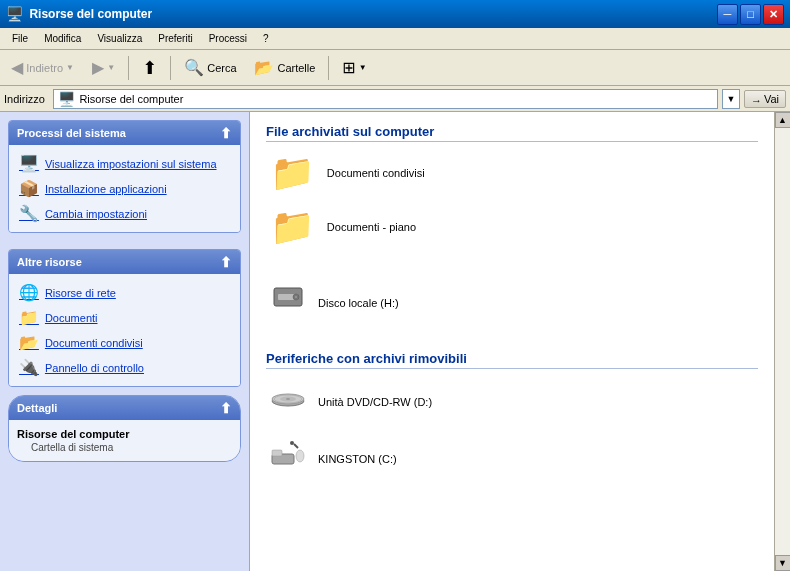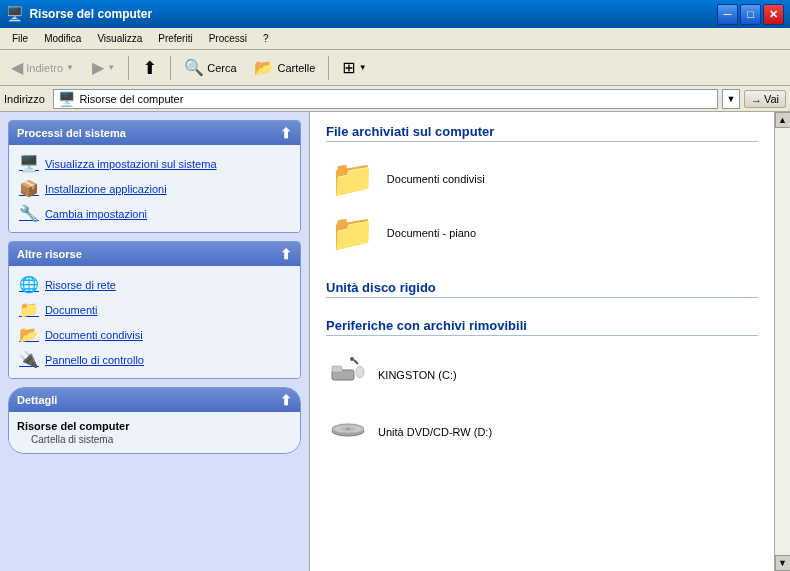--- a/index.html
+++ b/index.html
@@ -113,21 +113,21 @@
 
     
     .main-area {
       display: flex;
       height: calc(571px - 28px - 22px - 36px - 26px);
       background: white;
     }
 
     
     .left-panel {
-      width: 310px;
+      width: 250px;
       background: #D6DFF7;
       overflow-y: auto;
       border-right: 1px solid #ACA899;
       flex-shrink: 0;
     }
 
     
     .section-panel {
       margin: 8px 8px 0 8px;
       border: 1px solid #7A96DF;
@@ -180,21 +180,21 @@
       flex: 1;
       overflow-y: auto;
       background: white;
       padding: 12px 16px;
     }
     .section-heading {
       font-size: 13px;
       font-weight: bold;
       color: #003399;
       border-bottom: 1px solid #AABBDD;
-      margin-bottom: 10px;
+      margin-bottom: 4px;
       padding-bottom: 2px;
     }
     .item-grid { margin-bottom: 20px; }
     .file-item {
       display: flex;
       align-items: center;
       gap: 12px;
       padding: 6px 4px;
       cursor: pointer;
     }
@@ -289,21 +289,21 @@
           <span class="section-item-icon">📦</span>
           <span>Installazione applicazioni</span>
         </div>
         <div class="section-item">
           <span class="section-item-icon">🔧</span>
           <span>Cambia impostazioni</span>
         </div>
       </div>
     </div>
 
-    <div class="section-panel" style="margin-top:8px;">
+    <div class="section-panel" style="margin-top:16px;">
       <div class="section-header">
         <span>Altre risorse</span>
         <span class="section-header-chevron">⬆</span>
       </div>
       <div class="section-body">
         <div class="section-item">
           <span class="section-item-icon">🌐</span>
           <span>Risorse di rete</span>
         </div>
         <div class="section-item">
@@ -342,49 +342,59 @@
         <span class="file-icon">📁</span>
         <span class="file-label">Documenti condivisi</span>
       </div>
       <div class="file-item">
         <span class="file-icon">📁</span>
         <span class="file-label">Documenti - piano</span>
       </div>
     </div>
 
     <div class="item-grid">
-      <div class="section-heading">Unità disco rigido</div>
+      <div class="file-item">
+        <span class="file-icon">
+          <svg width="36" height="36" viewBox="0 0 36 36">
+            <rect x="4" y="8" width="28" height="18" rx="2" fill="#888" stroke="#555" stroke-width="1"></rect>
+            <rect x="8" y="14" width="20" height="6" rx="1" fill="#BBB"></rect>
+            <circle cx="26" cy="17" r="3" fill="#777" stroke="#555" stroke-width="0.5"></circle>
+            <circle cx="26" cy="17" r="1" fill="#999"></circle>
+          </svg>
+        </span>
+        <span class="file-label">Disco locale (H:)</span>
+      </div>
     </div>
 
     <div class="item-grid">
       <div class="section-heading">Periferiche con archivi rimovibili</div>
+      <div class="file-item">
+        <span class="file-icon">
+          <svg width="36" height="36" viewBox="0 0 36 36">
+            <ellipse cx="18" cy="22" rx="16" ry="5" fill="#AAA" stroke="#777" stroke-width="1"></ellipse>
+            <ellipse cx="18" cy="20" rx="16" ry="5" fill="#CCC" stroke="#999" stroke-width="1"></ellipse>
+            <ellipse cx="18" cy="20" rx="8" ry="2.5" fill="#BBB"></ellipse>
+            <ellipse cx="18" cy="20" rx="2" ry="1" fill="#999"></ellipse>
+            <ellipse cx="18" cy="20" rx="14" ry="4" fill="none" stroke="#999" stroke-width="0.5"></ellipse>
+          </svg>
+        </span>
+        <span class="file-label">Unità DVD/CD-RW (D:)</span>
+      </div>
       <div class="file-item">
         <span class="file-icon">
           <svg width="36" height="36" viewBox="0 0 36 36">
             <rect x="2" y="18" width="22" height="10" rx="2" fill="#AAA" stroke="#777" stroke-width="1"></rect>
             <rect x="2" y="14" width="10" height="6" rx="1" fill="#CCC" stroke="#999" stroke-width="0.5"></rect>
             <ellipse cx="30" cy="20" rx="4" ry="6" fill="#DDD" stroke="#999" stroke-width="0.5"></ellipse>
             <line x1="28" y1="12" x2="24" y2="8" stroke="#555" stroke-width="2"></line>
             <circle cx="22" cy="7" r="2" fill="#555"></circle>
           </svg>
         </span>
         <span class="file-label">KINGSTON (C:)</span>
       </div>
-      <div class="file-item">
-        <span class="file-icon">
-          <svg width="36" height="36" viewBox="0 0 36 36">
-            <ellipse cx="18" cy="22" rx="16" ry="5" fill="#AAA" stroke="#777" stroke-width="1"></ellipse>
-            <ellipse cx="18" cy="20" rx="16" ry="5" fill="#CCC" stroke="#999" stroke-width="1"></ellipse>
-            <ellipse cx="18" cy="20" rx="8" ry="2.5" fill="#BBB"></ellipse>
-            <ellipse cx="18" cy="20" rx="2" ry="1" fill="#999"></ellipse>
-            <ellipse cx="18" cy="20" rx="14" ry="4" fill="none" stroke="#999" stroke-width="0.5"></ellipse>
-          </svg>
-        </span>
-        <span class="file-label">Unità DVD/CD-RW (D:)</span>
-      </div>
     </div>
 
   </div>
 
   <div style="width:16px; background:#F0EFE8; border-left:1px solid #ACA899; display:flex; flex-direction:column; align-items:center;">
     <div style="width:16px;height:16px;background:#D4D0C8;border:1px solid #999;display:flex;align-items:center;justify-content:center;font-size:9px;cursor:pointer;">▲</div>
     <div style="flex:1;"></div>
     <div style="width:16px;height:16px;background:#D4D0C8;border:1px solid #999;display:flex;align-items:center;justify-content:center;font-size:9px;cursor:pointer;">▼</div>
   </div>
 

